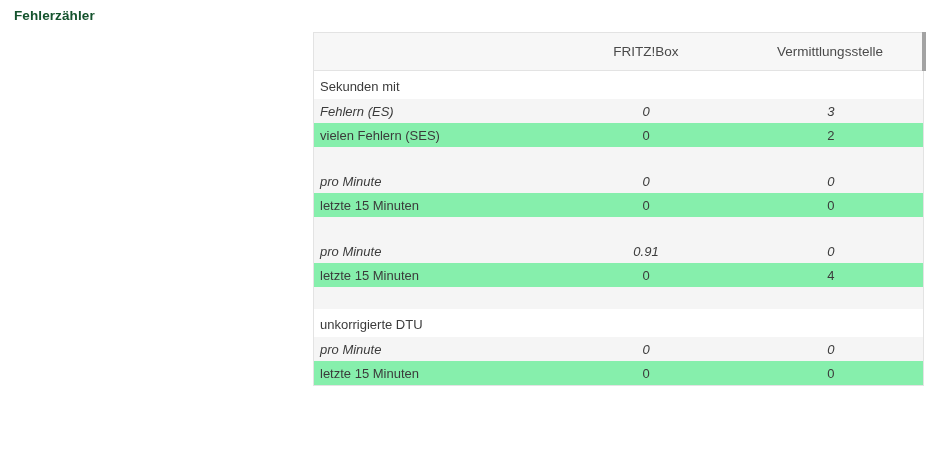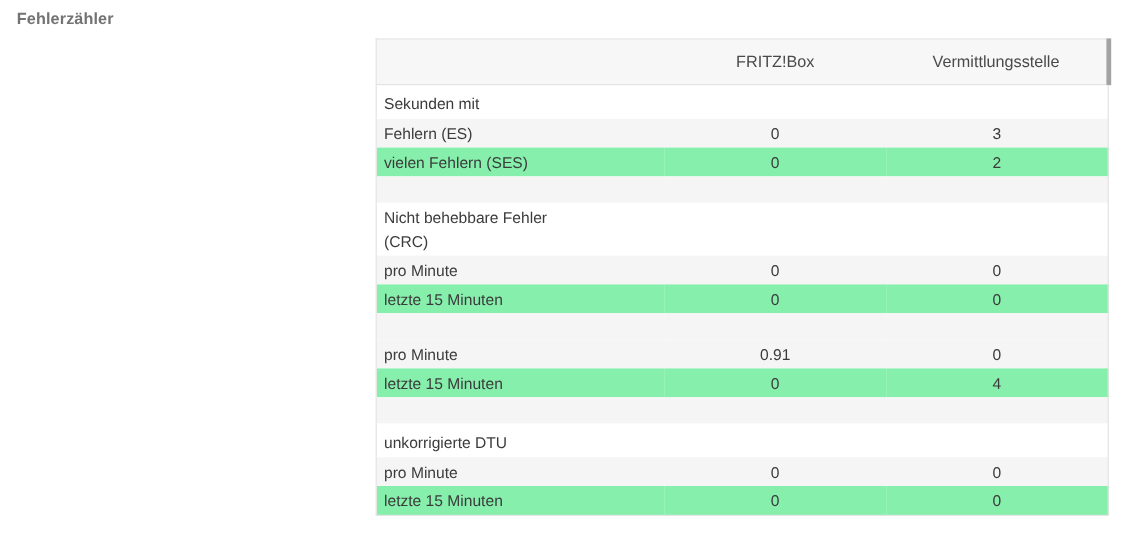--- a/index.html
+++ b/index.html
@@ -19,21 +19,21 @@
     position: relative;
     width: 942px;
     height: 462px;
   }
   .section-title {
     position: absolute;
     left: 14px;
     top: 8px;
     font-size: 13.5px;
     font-weight: bold;
-    color: #737373;
+    color: #14532d;
     letter-spacing: 0.1px;
   }
   .table-wrap {
     position: absolute;
     left: 313px;
     top: 32px;
     width: 610px;
   }
   table.counters {
     border-collapse: collapse;
@@ -87,21 +87,21 @@
   table.counters td.val {
     text-align: center;
     border-left: none;
     border-right: none;
   }
   table.counters td.val.last {
     border-right: 1px solid #e3e3e3;
   }
 
   tr.white td { background: #86efac; }
-  tr.grey td { background: #f5f5f5; }
+  tr.grey td { background: #f5f5f5; font-style: italic; }
 
   tr.header-row td {
     background: #ffffff;
     height: 26px;
     padding-top: 2px;
   }
   tr.header-row.tall td {
     height: 42px;
     line-height: 20px;
     padding-top: 2px;
@@ -154,28 +154,20 @@
           <tr class="white">
             <td class="label">vielen Fehlern (SES)</td>
             <td class="val">0</td>
             <td class="val last">2</td>
           </tr>
           <tr class="spacer">
             <td class="label"></td>
             <td class="val"></td>
             <td class="val last"></td>
           </tr>
-          <tr class="white header-row tall">
-            <td class="label">
-              <span class="multi-line">Nicht behebbare Fehler</span>
-              <span class="multi-line">(CRC)</span>
-            </td>
-            <td class="val"></td>
-            <td class="val last"></td>
-          </tr>
           <tr class="grey">
             <td class="label">pro Minute</td>
             <td class="val">0</td>
             <td class="val last">0</td>
           </tr>
           <tr class="white">
             <td class="label">letzte 15 Minuten</td>
             <td class="val">0</td>
             <td class="val last">0</td>
           </tr>

